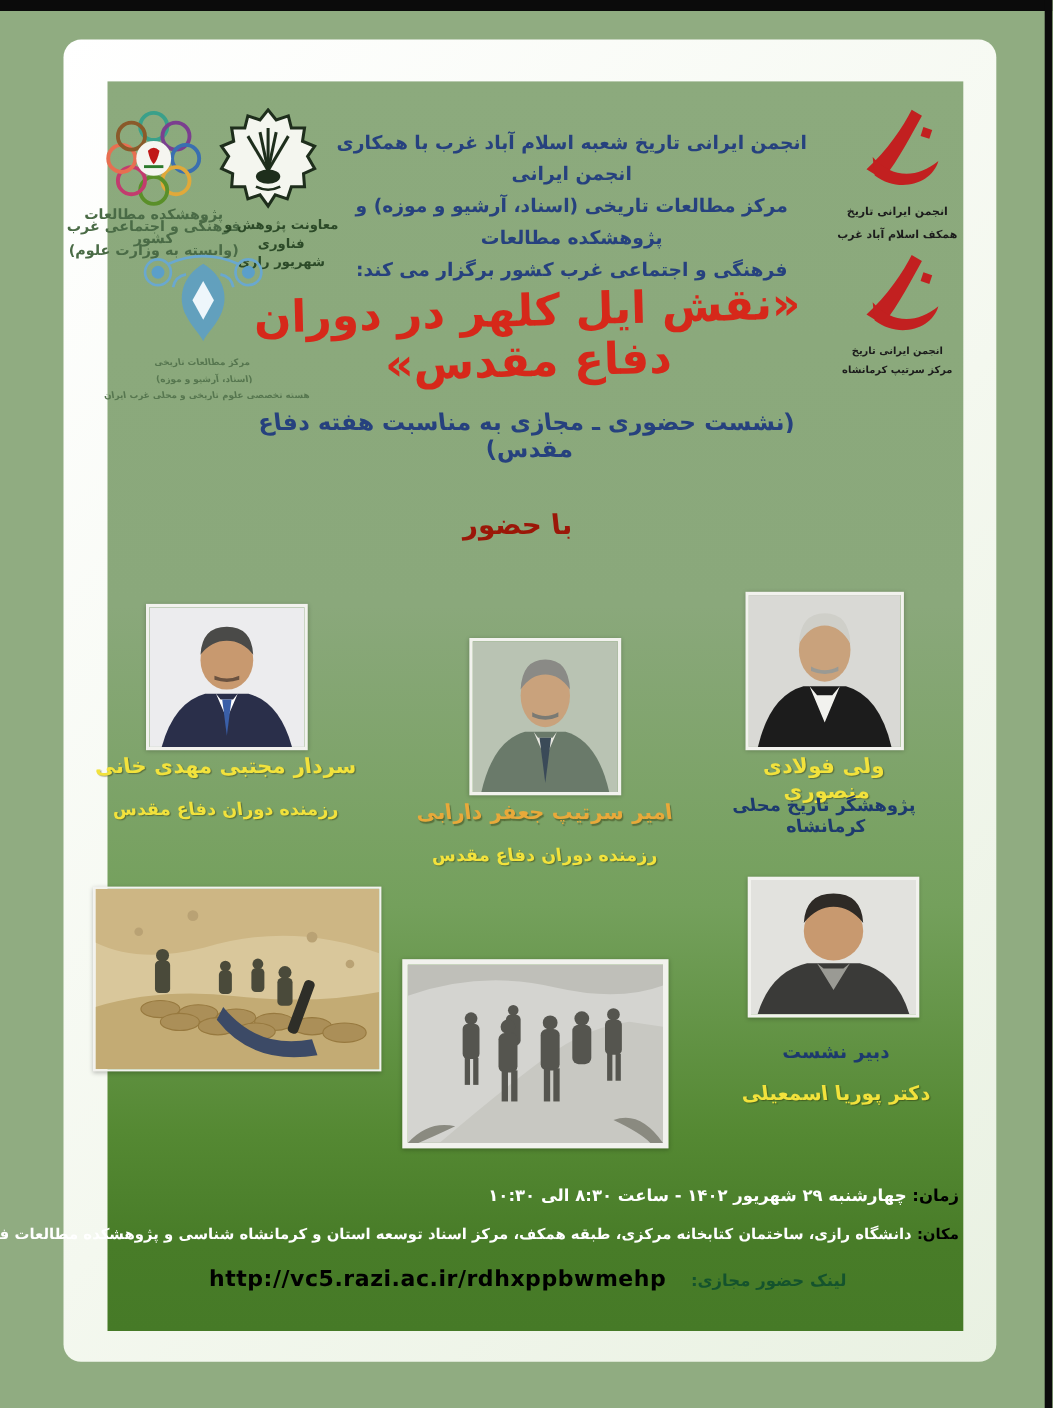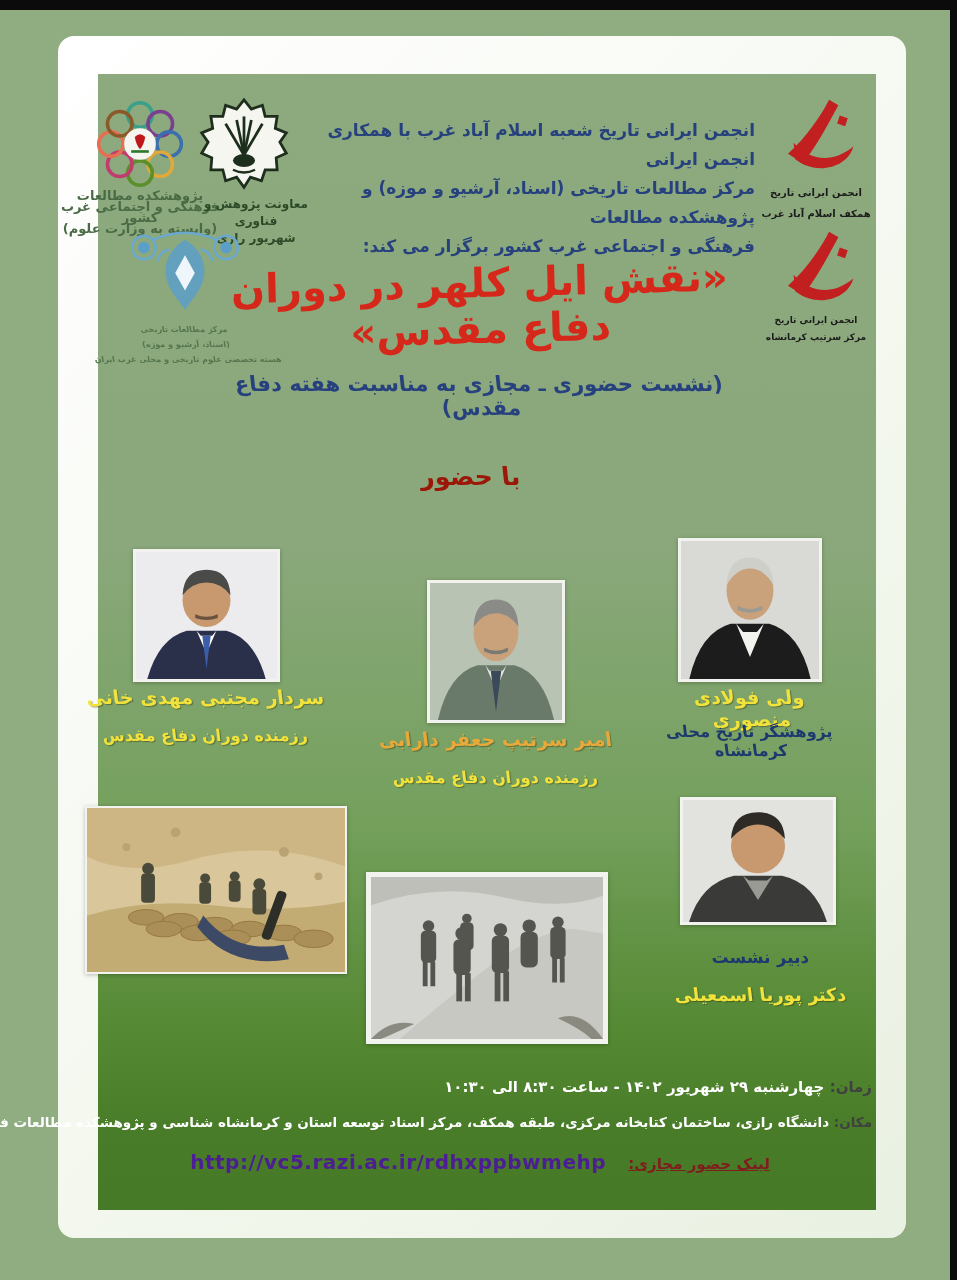--- a/index.html
+++ b/index.html
@@ -5,43 +5,43 @@
   html,body{margin:0;padding:0;background:#90ac81;}
   *{box-sizing:border-box;font-family:"DejaVu Sans",sans-serif;}
   .canvas{position:relative;width:957px;height:1280px;margin:0 auto;background:#90ac81;overflow:hidden;}
   .abs{position:absolute;}
   .black-top{left:0;top:0;width:957px;height:10px;background:#0b0b0b;}
   .black-right{right:0;top:0;width:7px;height:1280px;background:#0b0b0b;}
   .frame{left:58px;top:36px;width:848px;height:1202px;border-radius:16px;
          background:linear-gradient(135deg,#ffffff 0%,#f4f8ef 55%,#e9f1e2 100%);}
   .poster{left:98px;top:74px;width:778px;height:1136px;
           background:linear-gradient(180deg,#8caa7d 0%,#8aa87b 42%,#74a05c 66%,#558933 84%,#487c28 93%,#467a27 100%);}
-  .org-par{left:285px;top:116px;width:470px;color:#26417e;
+  .org-par{left:285px;top:116px;width:470px;text-align:center;color:#26417e;
            font-weight:bold;font-size:17px;line-height:29px;}
   .caption{text-align:center;font-weight:bold;}
   .cap-line{display:block;}
   .title{left:180px;top:260px;width:600px;text-align:center;color:#d6281a;
          font-size:40px;font-weight:bold;transform:rotate(-1.5deg);letter-spacing:-1px;}
   .subtitle{left:200px;top:372px;width:560px;text-align:center;color:#26417e;
             font-size:21px;font-weight:bold;transform:skewX(6deg);}
   .attend{left:330px;top:462px;width:280px;text-align:center;color:#9b1708;
           font-size:25px;font-weight:bold;transform:skewX(6deg);}
   .photo{border:3px solid #f2f2ee;box-shadow:0 1px 4px rgba(0,0,0,.25);overflow:hidden;}
   .photo svg{display:block;width:100%;height:100%;}
   .name-y{color:#f2e23c;font-weight:bold;text-align:center;font-size:19px;
           text-shadow:1px 1px 1px rgba(40,40,0,.4);transform:skewX(7deg);}
   .name-o{color:#e8a93a;}
   .role-y{color:#f2e23c;font-weight:bold;text-align:center;font-size:16px;
           text-shadow:1px 1px 1px rgba(40,40,0,.4);transform:skewX(7deg);}
   .role-b{color:#1d3a6e;font-weight:bold;text-align:center;font-size:16px;transform:skewX(7deg);}
   .footer-line{direction:rtl;font-weight:bold;font-size:15px;color:#ffffff;white-space:nowrap;}
-  .f-label{color:#404040;}
+  .f-label{color:#000000;}
   .link-line{direction:rtl;text-align:center;font-weight:bold;}
-  .link-label{color:#7f1d1d;font-size:15px;text-decoration:underline;}
-  .url{color:#4c1d95;font-size:20px;direction:ltr;unicode-bidi:embed;letter-spacing:.5px;}
+  .link-label{color:#14532d;font-size:15px;}
+  .url{color:#000000;font-size:20px;direction:ltr;unicode-bidi:embed;letter-spacing:.5px;}
   .logo svg{display:block;width:100%;height:100%;}
 </style>
 </head>
 <body>
 
 <div class="canvas">
   <div class="abs frame"></div>
   <div class="abs poster"></div>
   <div class="abs black-top"></div>
   <div class="abs black-right"></div>

